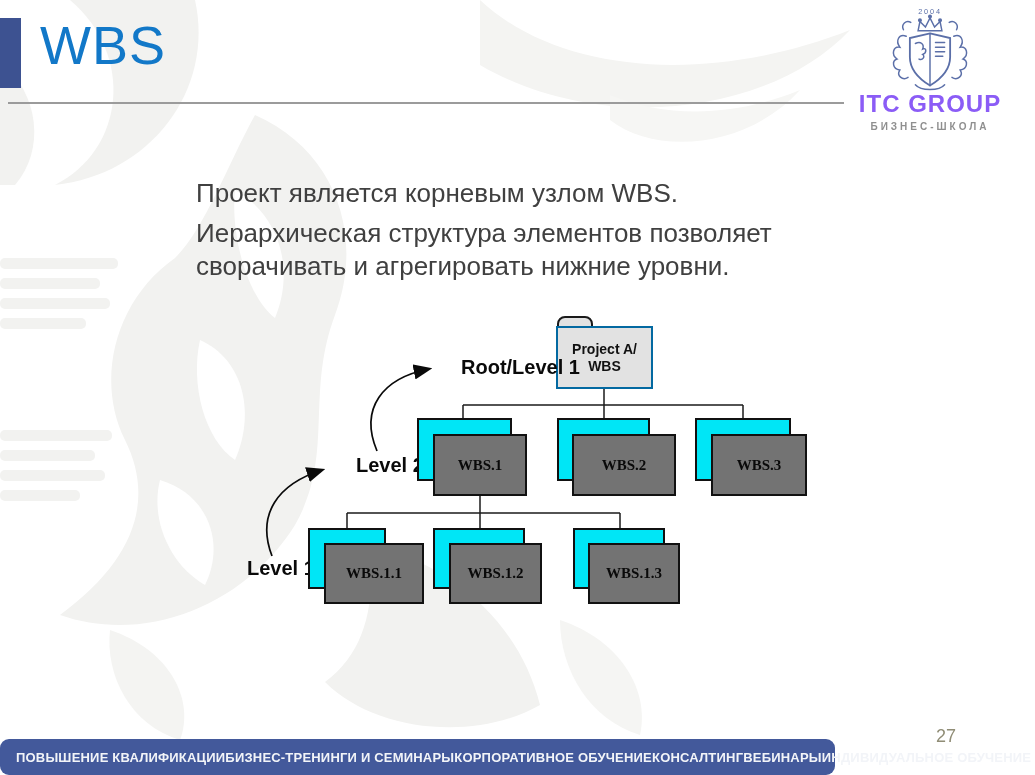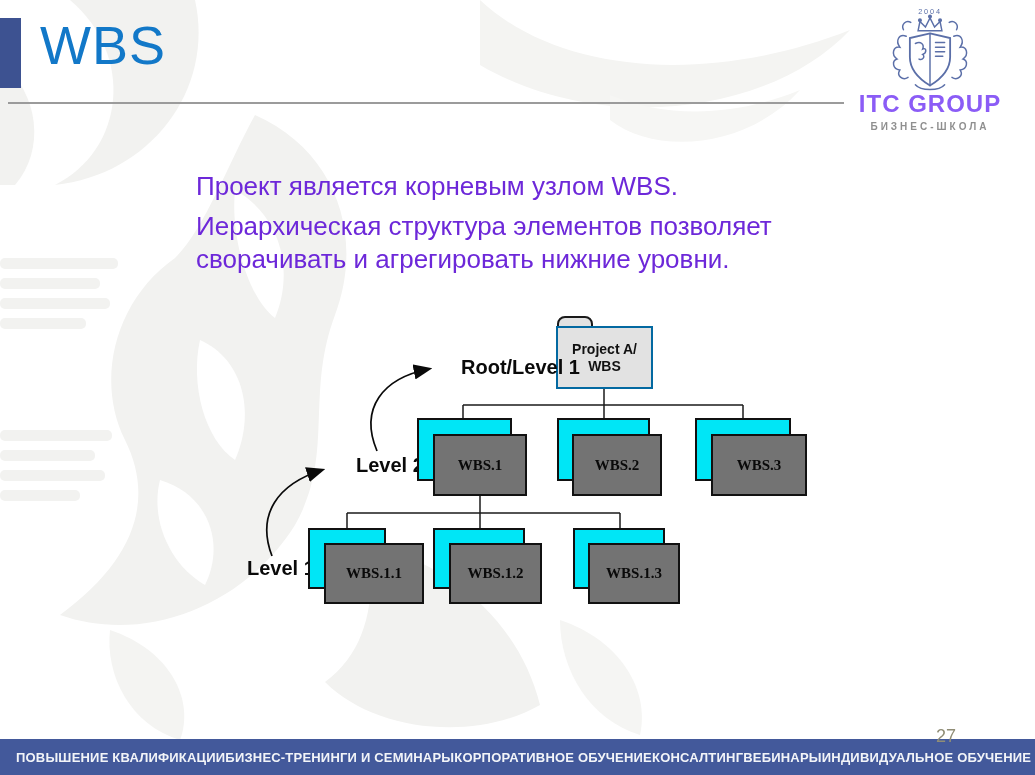--- a/index.html
+++ b/index.html
@@ -14,21 +14,21 @@
     position:absolute;left:40px;top:14px;z-index:2;
     font-size:54px;font-weight:400;letter-spacing:1px;color:#1278C8;
   }
   .header-rule{position:absolute;left:8px;top:102px;width:836px;border-top:2px solid #9B9B9B;z-index:2;}
   
   .logo{position:absolute;right:16px;top:6px;width:178px;text-align:center;z-index:2;}
   .logo svg{display:block;margin:0 auto;}
   .logo-name{font-size:24px;font-weight:700;letter-spacing:1px;color:#8b5cf6;margin-top:-2px;}
   .logo-sub{font-size:10px;font-weight:700;letter-spacing:3px;color:#8F8F8F;margin-top:3px;}
   
-  .body-text{position:absolute;left:196px;top:170px;z-index:2;color:#6d28d9;}
+  .body-text{position:absolute;left:196px;top:177px;z-index:2;color:#404040;}
   .body-text .line{font-size:26px;line-height:33px;white-space:nowrap;}
   .body-text .line.first{margin-bottom:7px;}
   
   .diagram{position:absolute;left:0;top:0;width:1035px;height:775px;z-index:3;}
   .connectors{position:absolute;left:0;top:0;}
   .folder-tab{
     position:absolute;left:557px;top:316px;width:36px;height:18px;
     background:#E2E2E2;border:2px solid #1A1A1A;border-radius:8px 8px 0 0;box-sizing:border-box;
   }
   .folder-body{
@@ -39,22 +39,22 @@
   .folder-body .fl{font-size:14px;font-weight:700;color:#111;line-height:17px;}
   .node-back{position:absolute;background:#00E6F6;border:2px solid #111;box-sizing:border-box;}
   .node-front{
     position:absolute;background:#737373;border:2px solid #111;box-sizing:border-box;
     display:flex;align-items:center;justify-content:center;
     font-family:"Liberation Serif",serif;font-weight:700;font-size:15px;color:#0A0A0A;
   }
   .diag-label{position:absolute;font-size:20px;font-weight:700;color:#0A0A0A;white-space:nowrap;}
   
   .footer-bar{
-    position:absolute;left:0;bottom:0;width:1035px;height:36px;background:#43599B;z-index:4;
-    display:flex;align-items:center;justify-content:space-between;padding:0 16px;box-sizing:border-box;
+    position:absolute;left:0;bottom:0;width:835px;height:36px;background:#43599B;z-index:4;
+    display:flex;align-items:center;justify-content:space-between;padding:0 16px;box-sizing:border-box;border-radius:9px;
   }
   .footer-item{font-size:13px;font-weight:700;color:#F2F4F8;letter-spacing:0.2px;white-space:nowrap;}
   .footer-sep{width:1px;height:18px;background:rgba(255,255,255,0.5);}
   .page-number{position:absolute;left:936px;top:726px;z-index:5;font-size:18px;color:#908D76;}
 </style>
 </head>
 <body>
 
 <div class="slide">
 
@@ -146,21 +146,21 @@
     </div>
 
     <div class="diag-label" style="left:461px;top:356px;">Root/Level 1</div>
     <div class="diag-label" style="left:356px;top:454px;">Level 2</div>
     <div class="diag-label" style="left:247px;top:557px;">Level 1</div>
 
     <div class="node-back" style="left:417px;top:418px;width:95px;height:63px;"></div>
     <div class="node-front" style="left:433px;top:434px;width:94px;height:62px;">WBS.1</div>
 
     <div class="node-back" style="left:557px;top:418px;width:93px;height:63px;"></div>
-    <div class="node-front" style="left:572px;top:434px;width:90px;height:62px;">WBS.2</div>
+    <div class="node-front" style="left:572px;top:434px;width:104px;height:62px;">WBS.2</div>
 
     <div class="node-back" style="left:695px;top:418px;width:96px;height:63px;"></div>
     <div class="node-front" style="left:711px;top:434px;width:96px;height:62px;">WBS.3</div>
 
     <div class="node-back" style="left:308px;top:528px;width:78px;height:61px;"></div>
     <div class="node-front" style="left:324px;top:543px;width:100px;height:61px;">WBS.1.1</div>
 
     <div class="node-back" style="left:433px;top:528px;width:92px;height:61px;"></div>
     <div class="node-front" style="left:449px;top:543px;width:93px;height:61px;">WBS.1.2</div>
 

